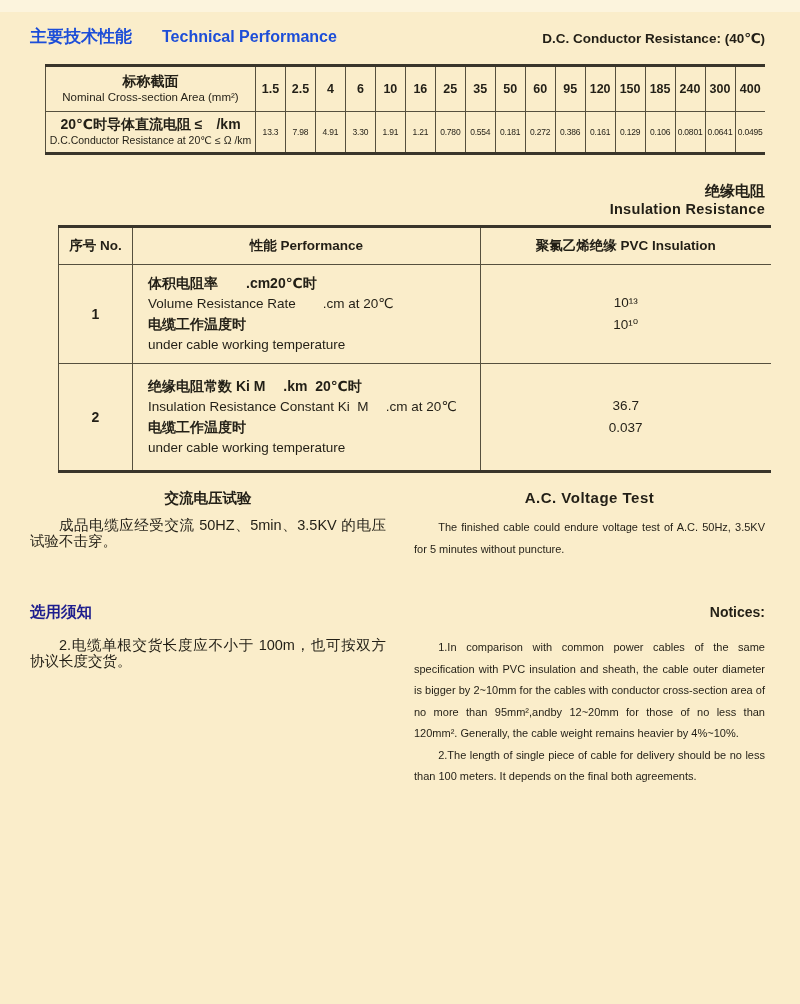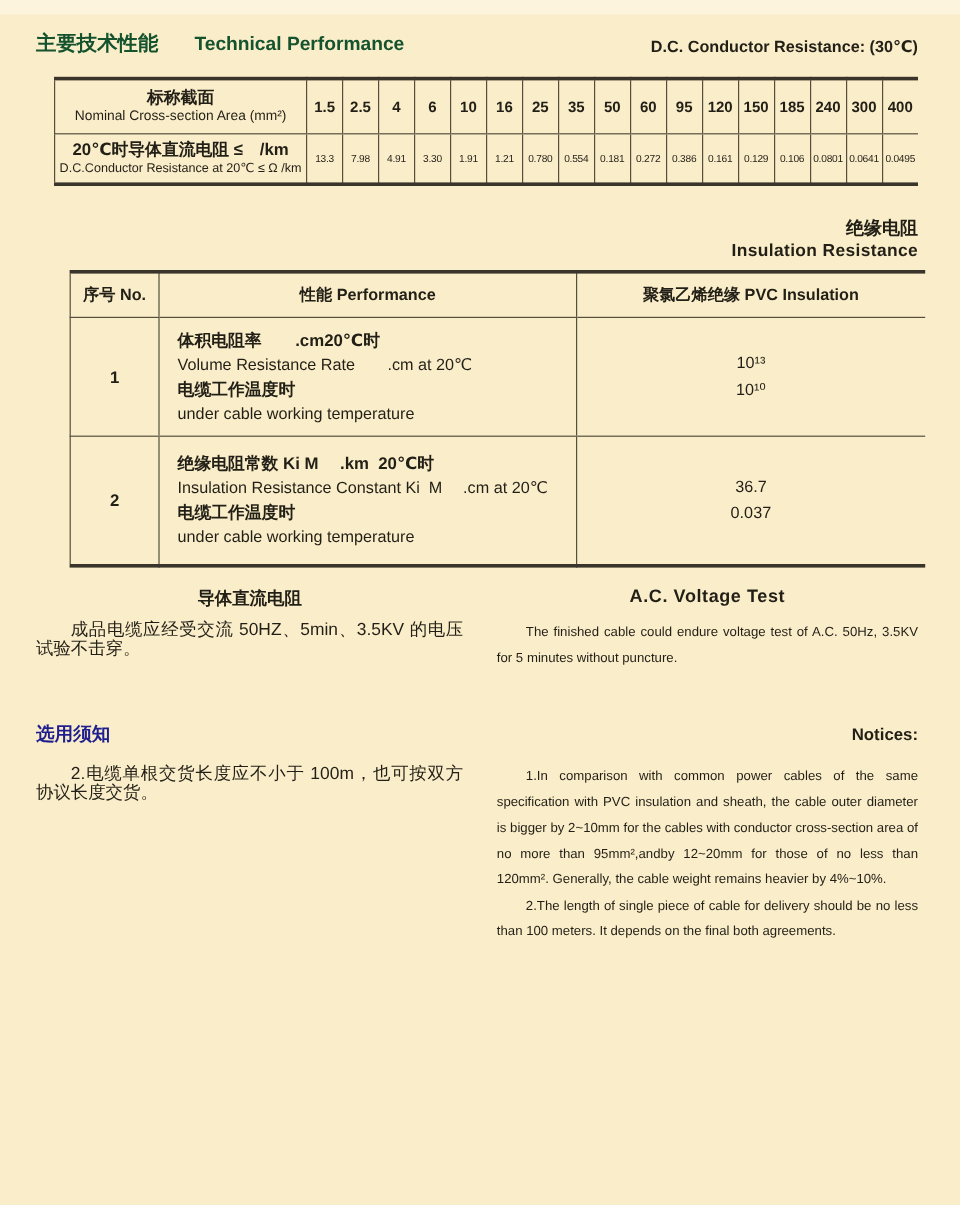--- a/index.html
+++ b/index.html
@@ -6,21 +6,21 @@
   body{
     width:800px;height:1004px;
     background:#faedca;
     font-family:"Liberation Sans","DejaVu Sans",sans-serif;
     color:#221f16;
     position:relative;overflow:hidden;
   }
   .topstrip{height:12px;background:#fcf4dd;}
   
   .hdr{display:flex;justify-content:space-between;align-items:flex-start;padding:13px 35px 0 30px;}
-  .page-title{color:#14532d;font-weight:bold;font-size:17px;white-space:nowrap;}
+  .page-title{color:#1d4ed8;font-weight:bold;font-size:17px;white-space:nowrap;}
   .page-title .en{margin-left:30px;font-size:16px;}
   .dc-sub{text-align:right;font-weight:bold;font-size:13.5px;line-height:21px;margin-top:3px;}
   
   table{border-collapse:collapse;table-layout:fixed;}
   .t1{margin:15px 0 0 45px;width:720px;
       border-top:3px solid #39352a;border-bottom:3px solid #39352a;}
   .t1 td{border-left:1px solid #55503e;text-align:center;vertical-align:middle;padding:0;}
   .t1 tr.r1 td{border-bottom:1px solid #55503e;height:44px;}
   .t1 tr.r2 td{height:40px;}
   .t1 td.lbl{border-left:1px solid #55503e;}
@@ -69,21 +69,21 @@
 </head>
 <body>
 
 <div class="topstrip"></div>
 
 <div class="hdr">
   <div class="page-title">
     <span class="zh">主要技术性能</span><span class="en">Technical Performance</span>
   </div>
   <div class="dc-sub">
-    <div>D.C. Conductor Resistance: (30℃)</div>
+    <div>D.C. Conductor Resistance: (40℃)</div>
   </div>
 </div>
 
 <table class="t1">
   <colgroup>
     <col style="width:210px">
   </colgroup>
   <tbody>
       <tr class="r1">
     <td class="lbl">
@@ -175,21 +175,21 @@
     <td class="vals last">
       <div>36.7</div>
       <div>0.037</div>
     </td>
   </tr>
 </tbody>
   </table>
 
 <div class="cols">
   <div class="col-l">
-    <div class="sec-h zh">导体直流电阻</div>
+    <div class="sec-h zh">交流电压试验</div>
     <div class="para-zh">成品电缆应经受交流 50HZ、5min、3.5KV 的电压试验不击穿。</div>
   </div>
   <div class="col-r">
     <div class="sec-h en">A.C. Voltage Test</div>
     <div class="para-en">The finished cable could endure voltage test of A.C. 50Hz, 3.5KV for 5 minutes without puncture.</div>
   </div>
 </div>
 
 <div class="not-hdr">
   <div class="not-zh-h">选用须知</div>

